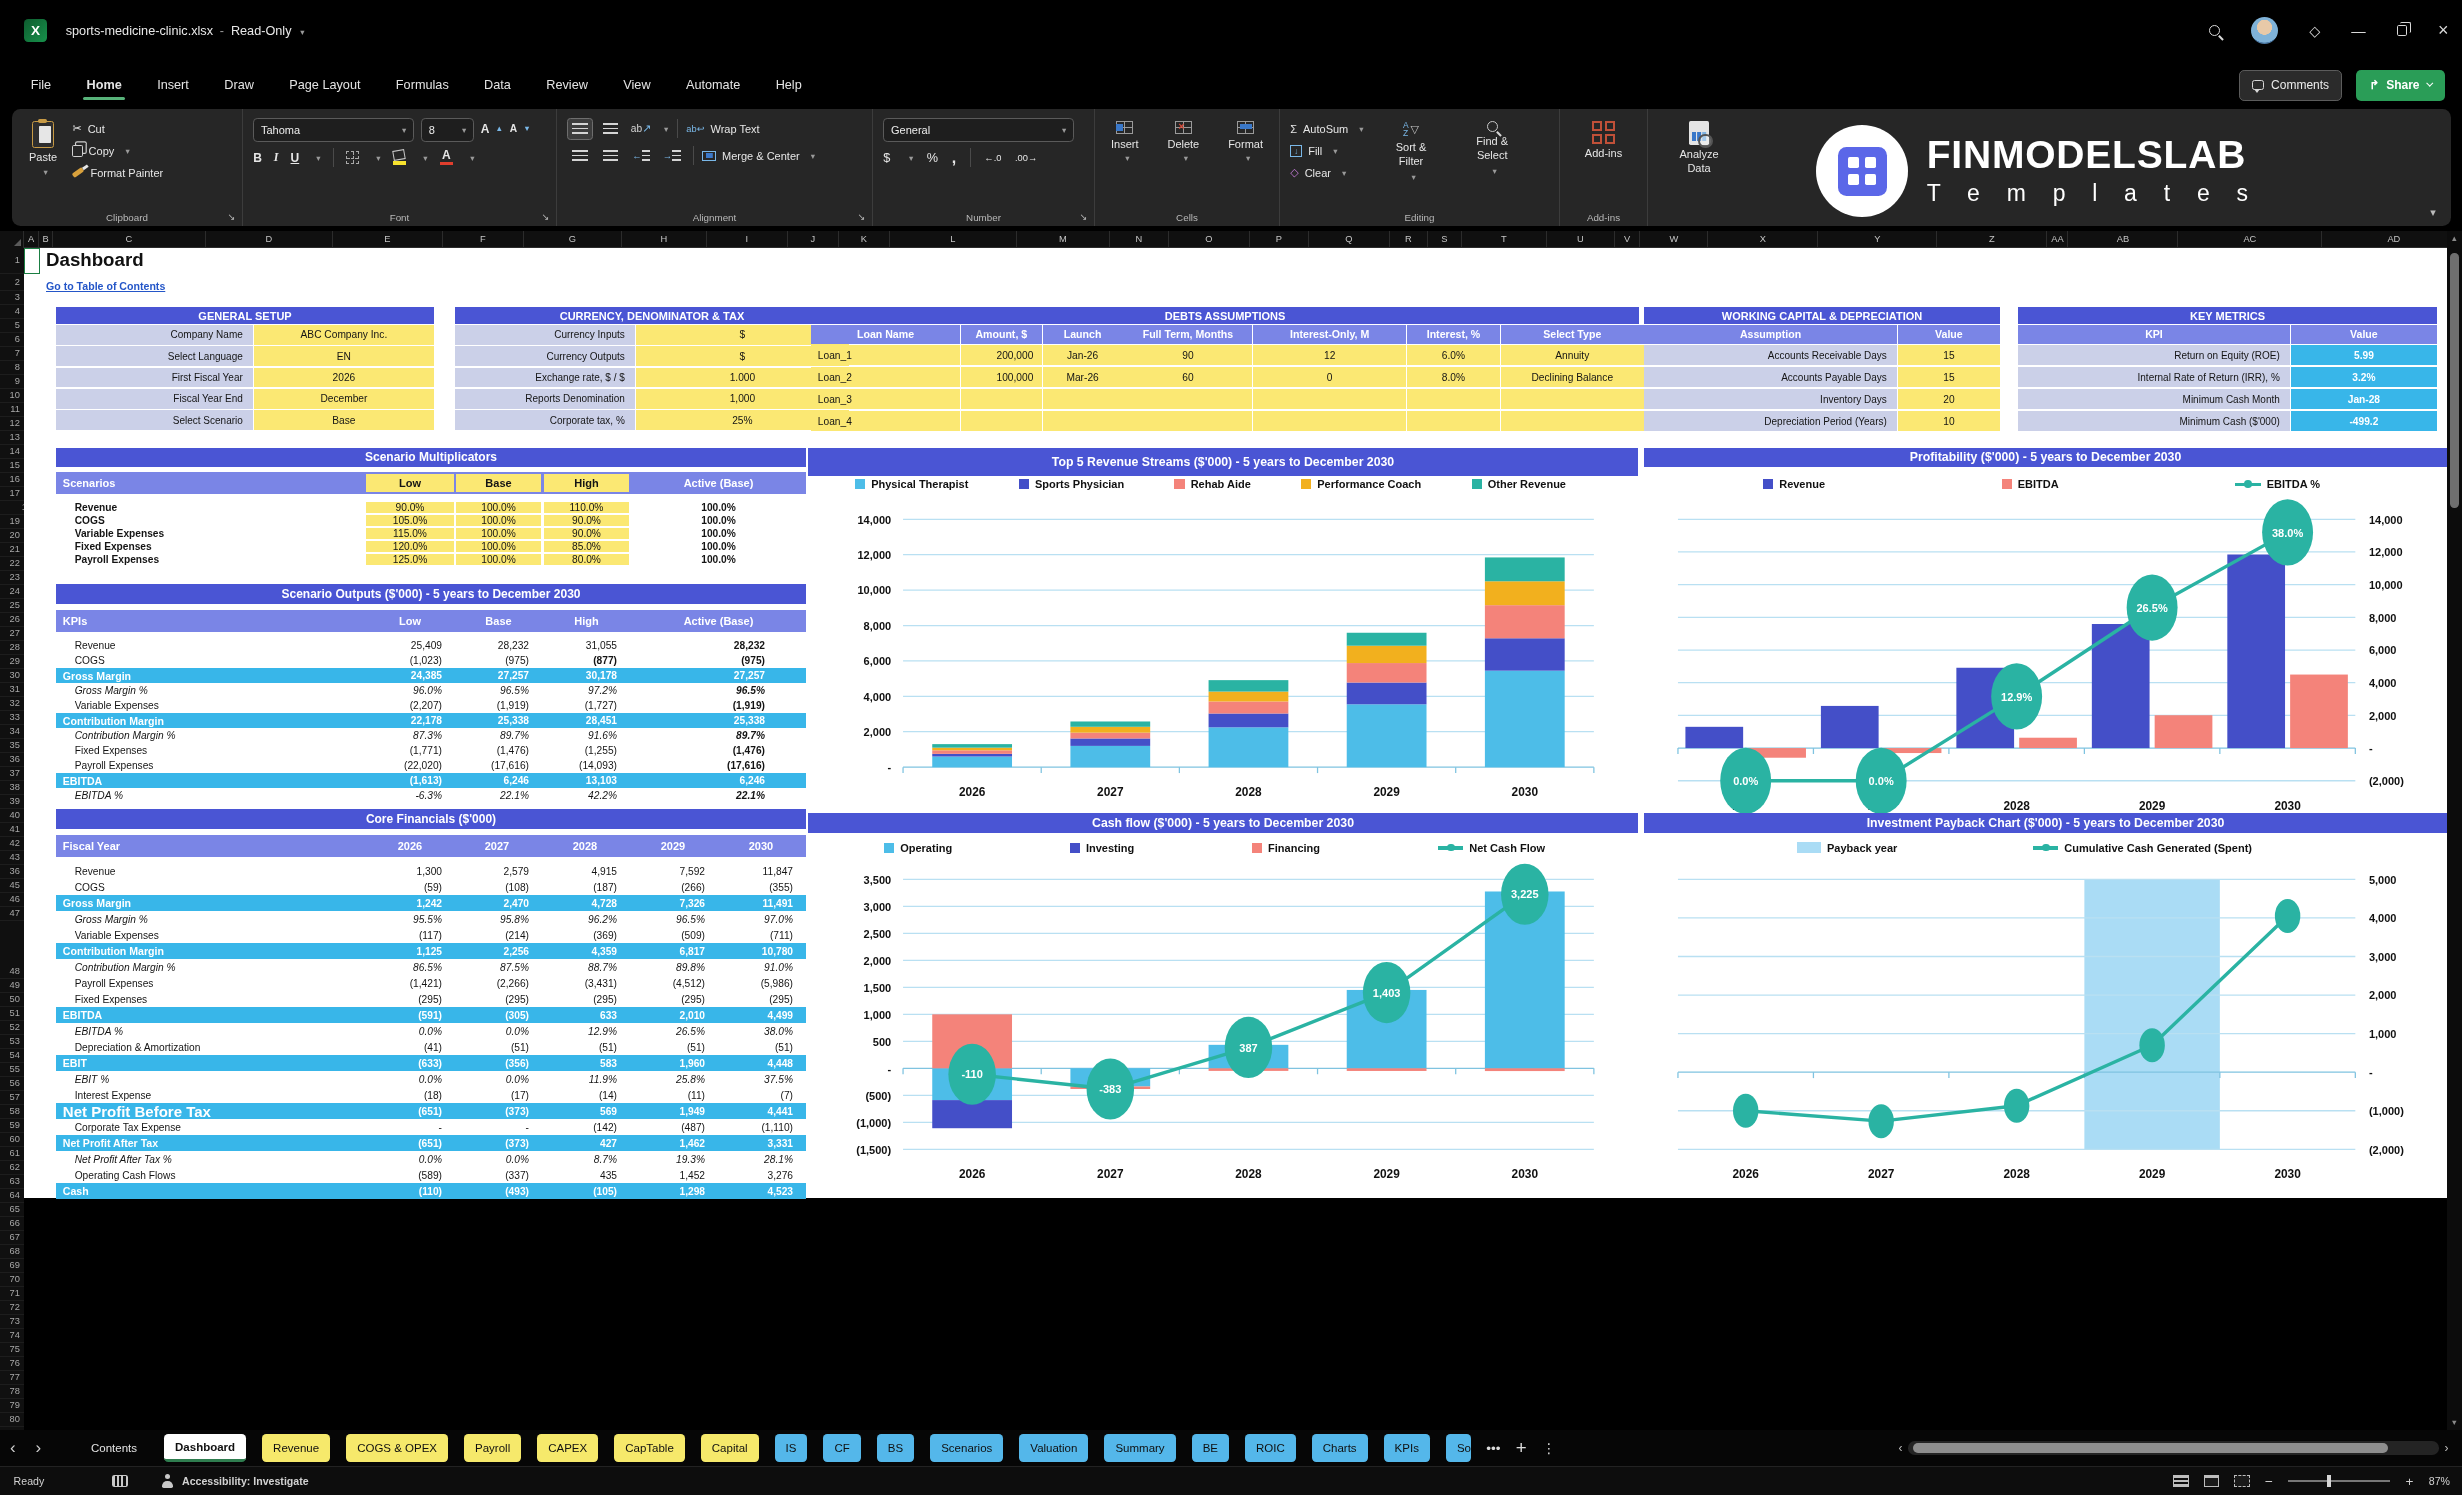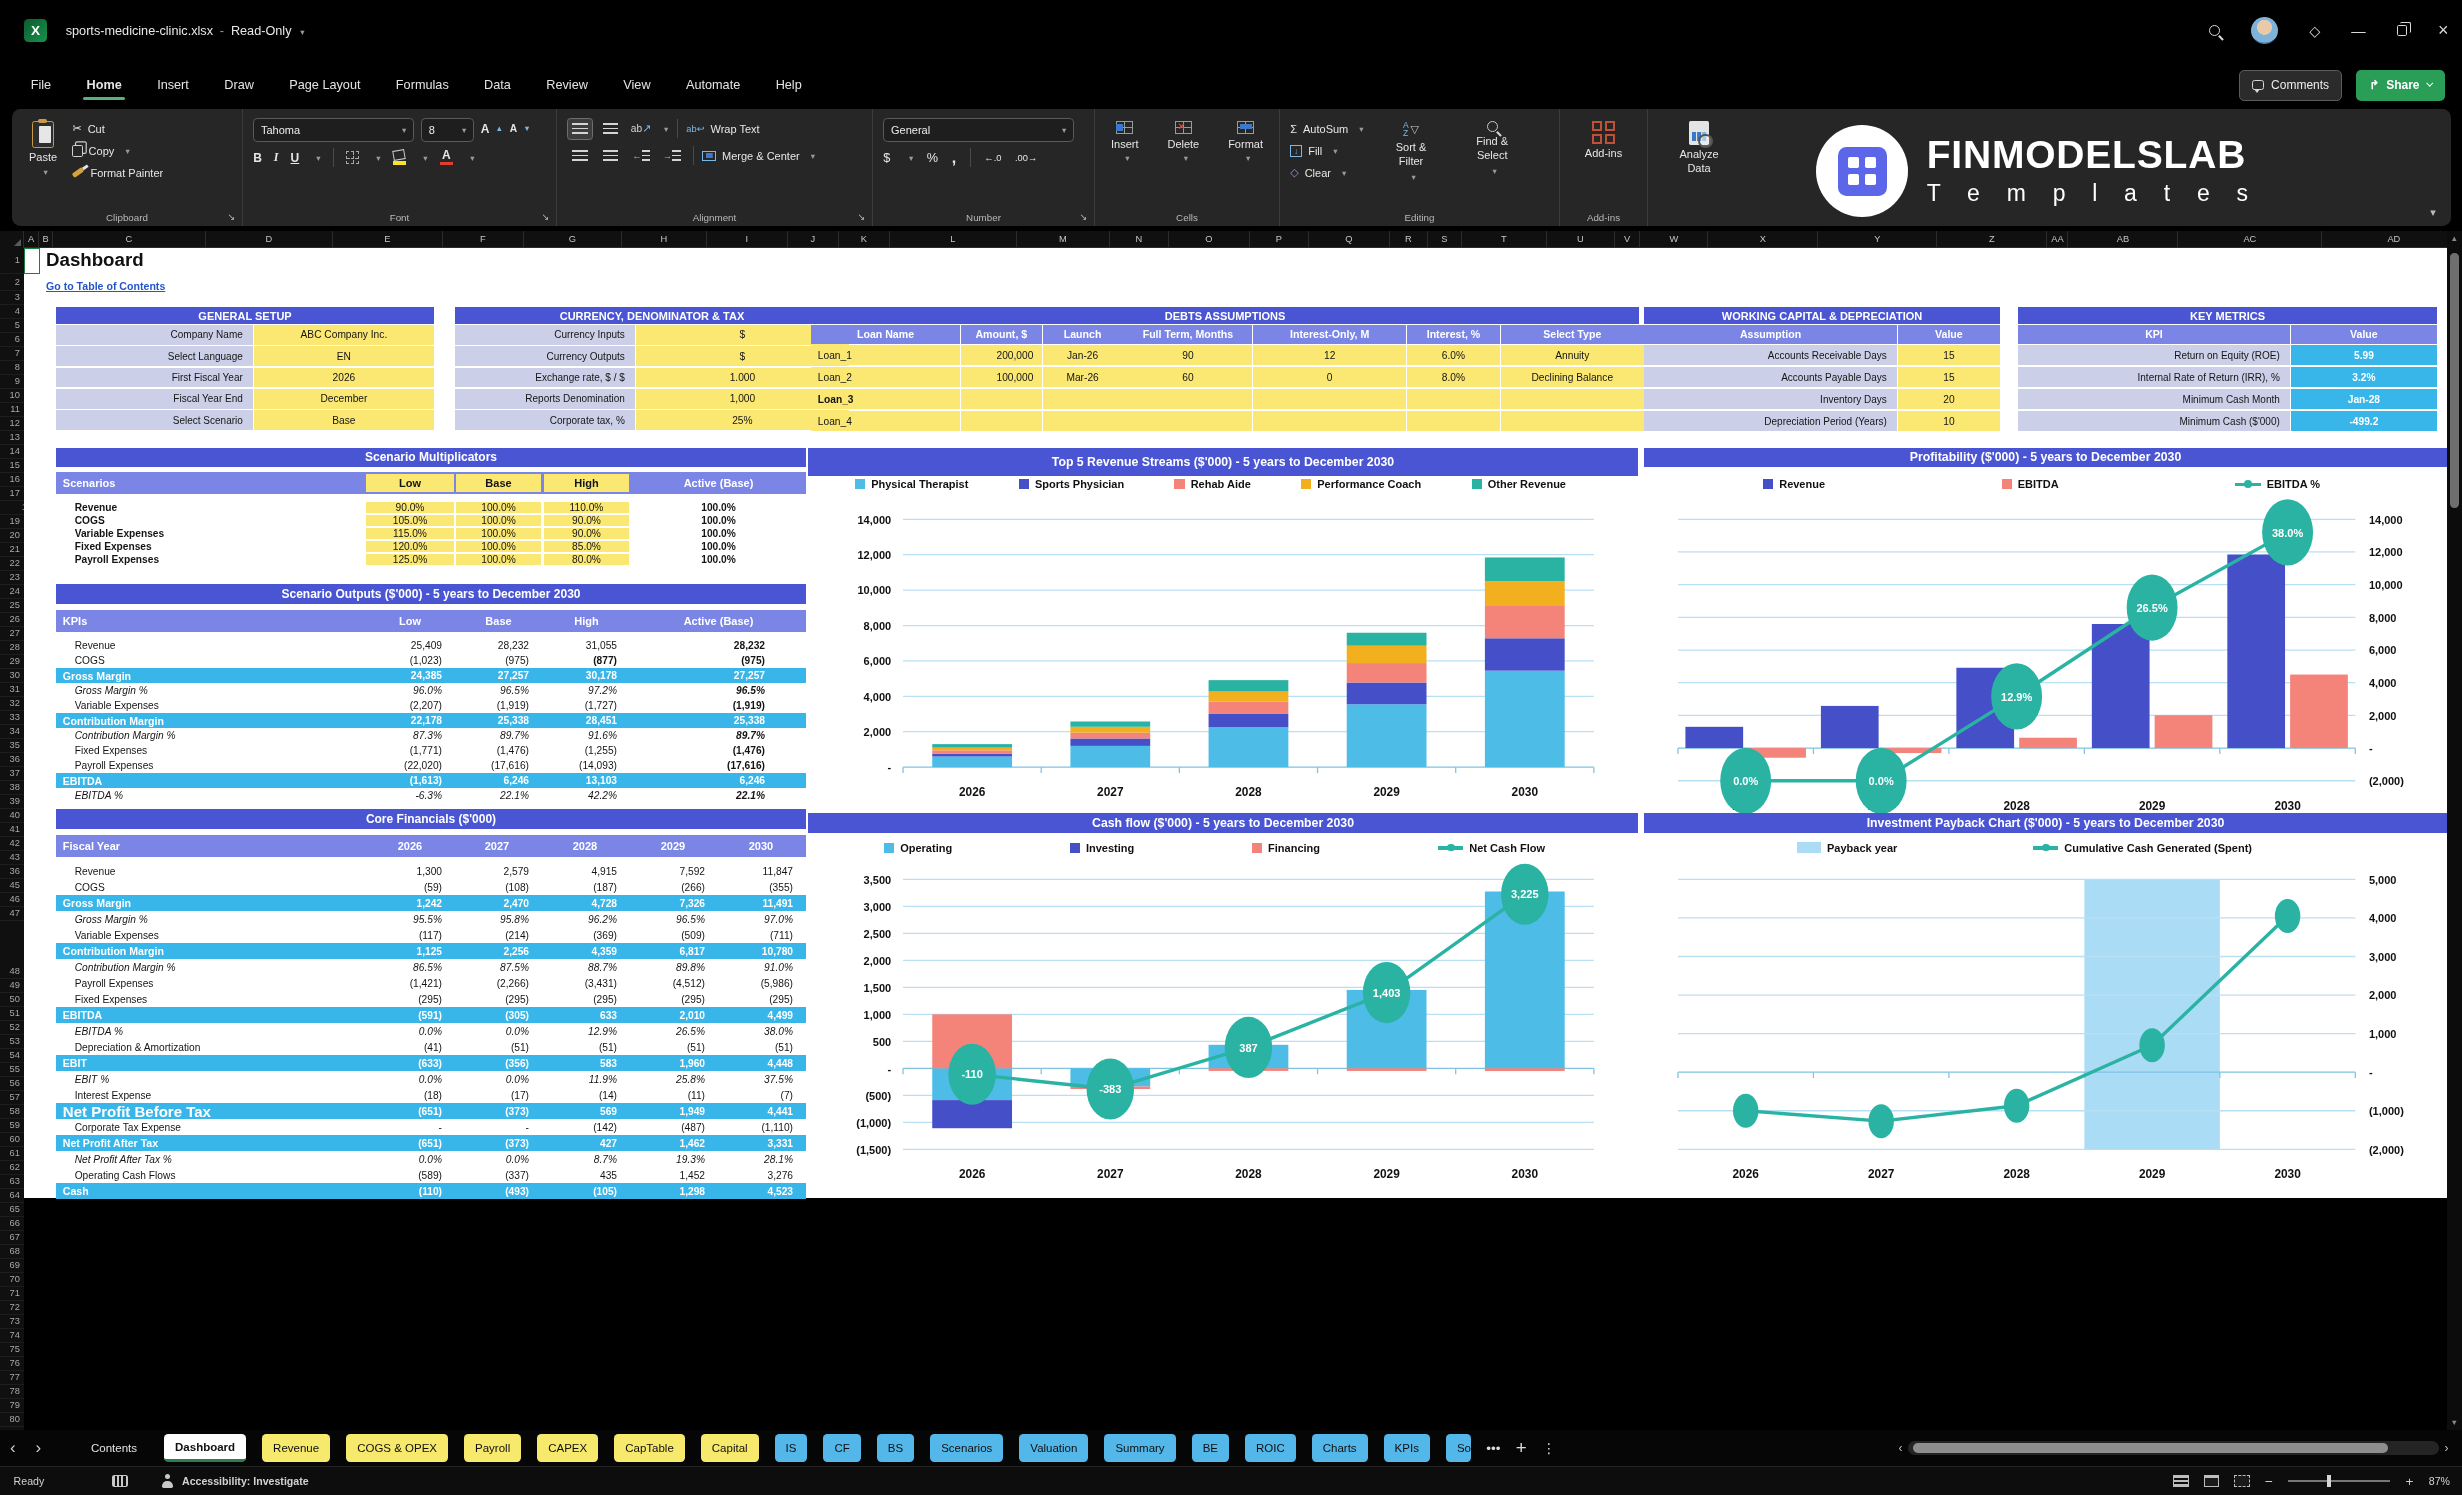--- a/index.html
+++ b/index.html
@@ -616,21 +616,21 @@
           </div>
           <div style="display: flex; height: 22px;">
             <div class="yellow" style="flex: 0 0 149px; margin: 0.8px 0.8px 0.8px 0px; justify-content: flex-start; padding-left: 6.8px;">Loan_2</div>
             <div class="yellow" style="flex: 0 0 81px; margin: 0.8px 0.8px 0.8px 0px; justify-content: flex-end; padding-right: 8.5px;">100,000</div>
             <div class="yellow" style="flex: 0 0 80px; margin: 0.8px 0.8px 0.8px 0px;">Mar-26</div>
             <div class="yellow" style="flex: 0 0 129px; margin: 0.8px 0.8px 0.8px 0px;">60</div>
             <div class="yellow" style="flex: 0 0 153px; margin: 0.8px 0.8px 0.8px 0px;">0</div>
             <div class="yellow" style="flex: 0 0 93px; margin: 0.8px 0.8px 0.8px 0px;">8.0%</div>
             <div class="yellow" style="flex: 0 0 143px; margin: 0.8px 0.8px 0.8px 0px;">Declining Balance</div>
           </div>
-          <div style="display: flex; height: 22px; font-weight: bold;">
+          <div style="display: flex; height: 22px;">
             <div class="yellow" style="flex: 0 0 149px; margin: 0.8px 0.8px 0.8px 0px; justify-content: flex-start; padding-left: 6.8px;">Loan_3</div>
             <div class="yellow" style="flex: 0 0 81px; margin: 0.8px 0.8px 0.8px 0px; justify-content: flex-end; padding-right: 8.5px;"></div>
             <div class="yellow" style="flex: 0 0 80px; margin: 0.8px 0.8px 0.8px 0px;"></div>
             <div class="yellow" style="flex: 0 0 129px; margin: 0.8px 0.8px 0.8px 0px;"></div>
             <div class="yellow" style="flex: 0 0 153px; margin: 0.8px 0.8px 0.8px 0px;"></div>
             <div class="yellow" style="flex: 0 0 93px; margin: 0.8px 0.8px 0.8px 0px;"></div>
             <div class="yellow" style="flex: 0 0 143px; margin: 0.8px 0.8px 0.8px 0px;"></div>
           </div>
           <div style="display: flex; height: 22px;">
             <div class="yellow" style="flex: 0 0 149px; margin: 0.8px 0.8px 0.8px 0px; justify-content: flex-start; padding-left: 6.8px;">Loan_4</div>

